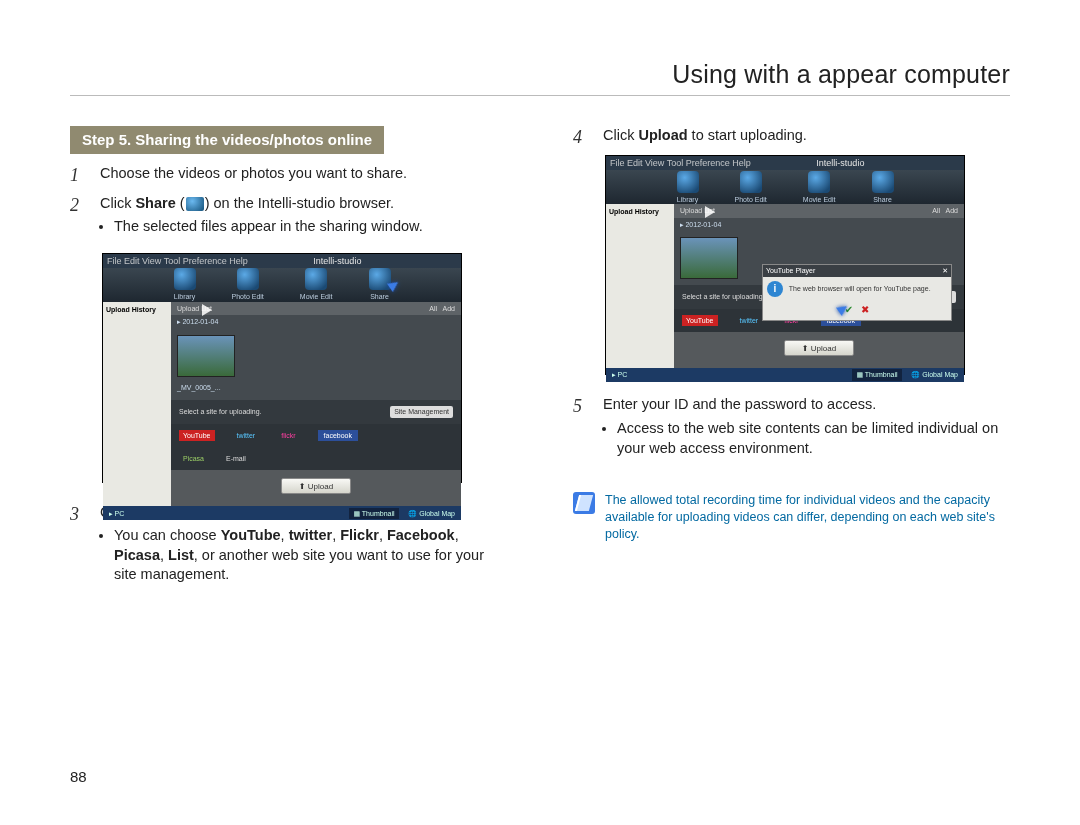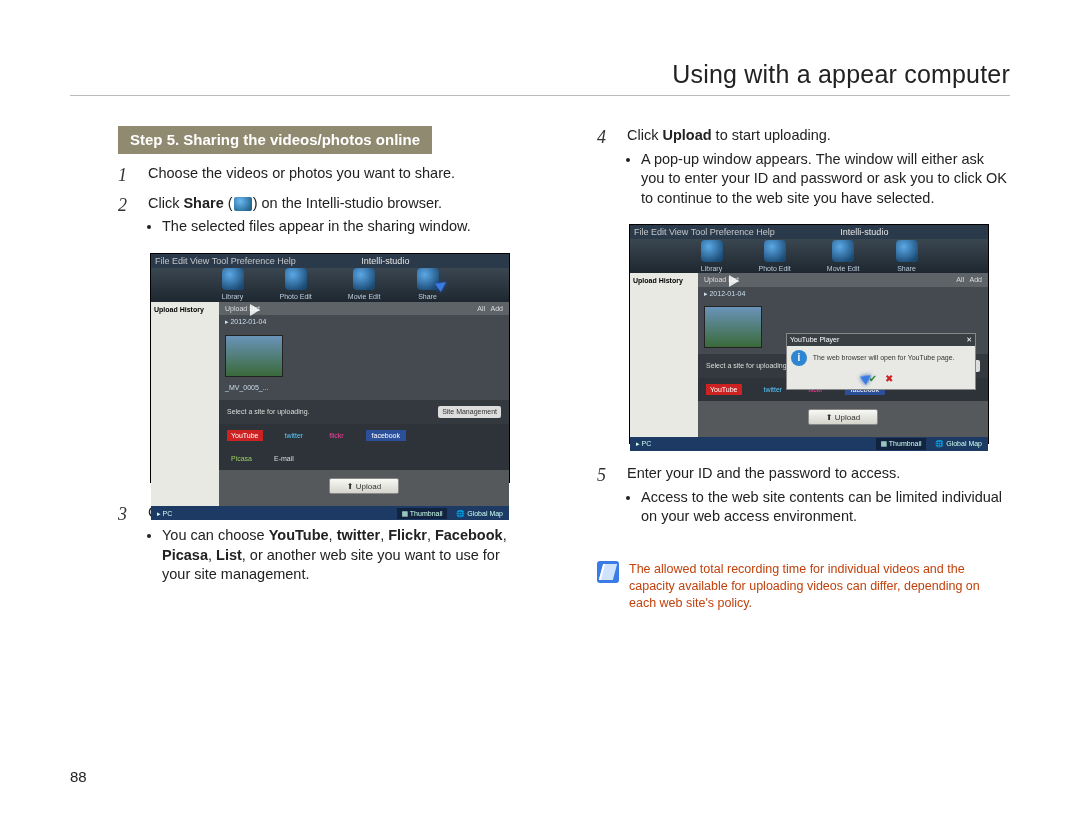--- a/index.html
+++ b/index.html
@@ -23,21 +23,20 @@
     padding-bottom: 6px;
     letter-spacing: 0.2px;
   }
   .hr {
     border-top: 1px solid #bbb;
     margin-bottom: 30px;
   }
   .columns {
     display: flex;
     gap: 66px;
-    margin-left: 48px;
   }
   .col {
     flex: 1 1 50%;
     font-size: 14.5px;
     line-height: 1.35;
     color: #222;
   }
   .step-banner {
     display: inline-block;
     background: #908a70;
@@ -235,21 +234,21 @@
     content:"";
     position:absolute;
     inset:3px 4px;
     background:#cfe3ff;
     transform: skewX(-15deg);
     border-left:2px solid #fff;
   }
   .note-text {
     font-size:12.5px;
     line-height:1.35;
-    color:#c2410c;
+    color:#0369a1;
   }
   .pagenum {
     position:absolute;
     left:70px;
     bottom: 40px;
     font-size: 15px;
   }
   .logos { display:flex; gap:18px; align-items:center; font-size:7px;}
   .logo-box { padding:1px 4px; }
   .yt {background:#c22;color:#fff;}
@@ -371,23 +370,20 @@
         </div>
       </div>
     </div>
 
     <div class="col">
 
       <div class="step-row">
         <div class="step-num">4</div>
         <div class="step-body">
           <span>Click </span><span class="strong">Upload</span><span> to start uploading.</span>
-          <ul class="bul">
-              <li>A pop-up window appears. The window will either ask you to enter your ID and password or ask you to click OK to continue to the web site you have selected.</li>
-            </ul>
         </div>
       </div>
 
       <div class="shot" style="height:220px;">
         <div class="shot-top">
           <span style="opacity:.8">File Edit View Tool Preference Help</span>
           <span>Intelli-studio</span>
           <span style="width:30px"></span>
         </div>
         <div class="shot-toolbar">

